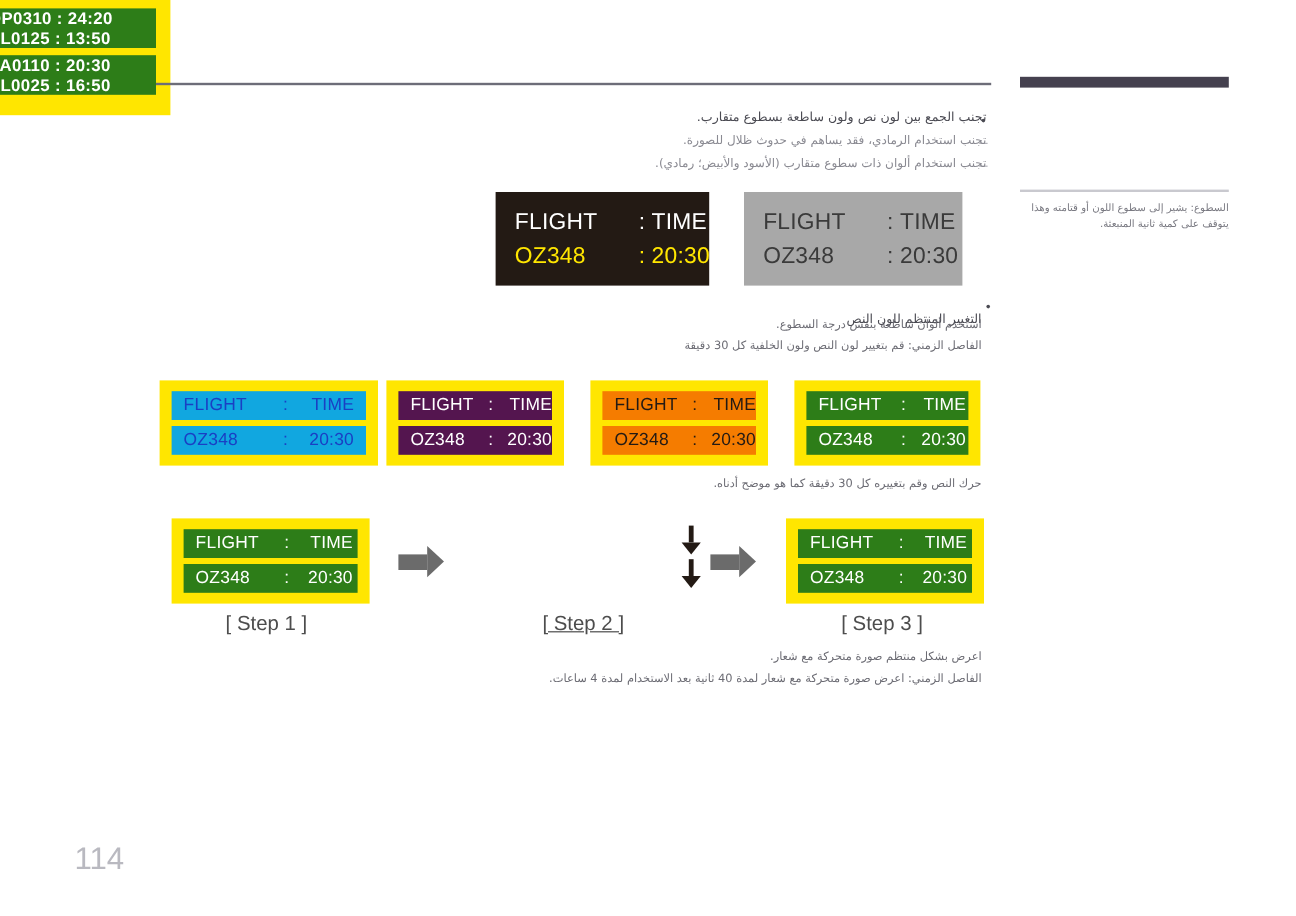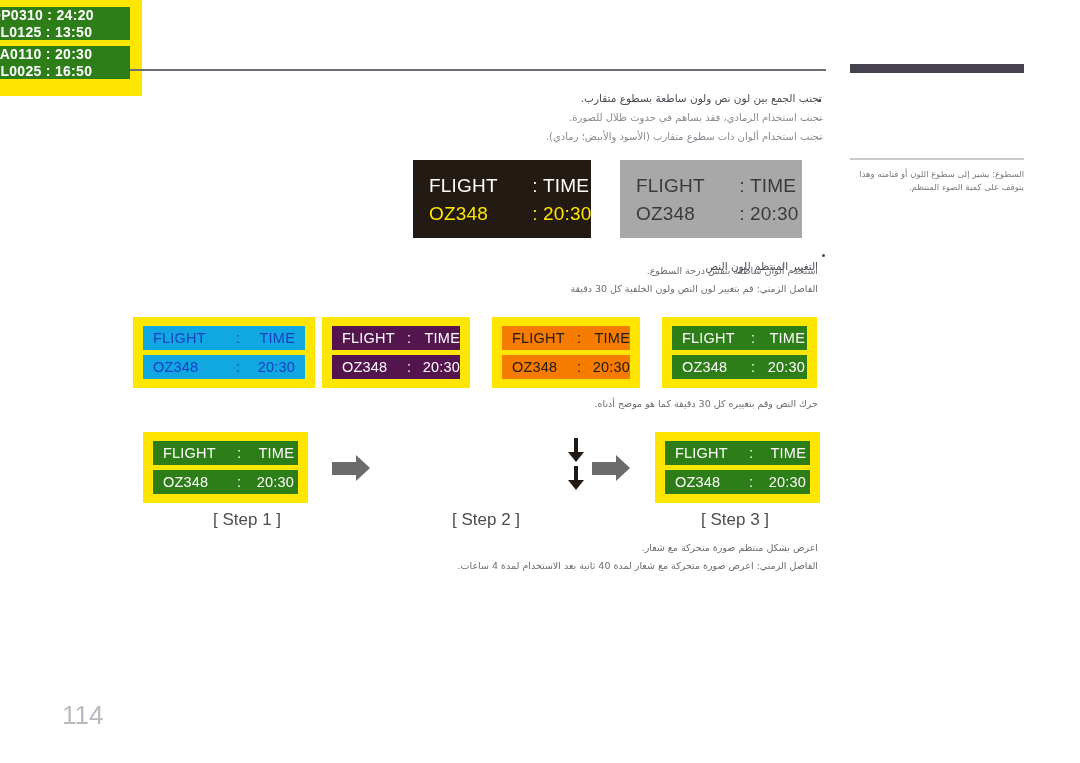--- a/index.html
+++ b/index.html
@@ -208,21 +208,21 @@
 
 <div class="bullet-dot" style="left:818px; top:99px;"></div>
 <div class="ar b1" style="right:258px; top:92px;">تجنب الجمع بين لون نص ولون ساطعة بسطوع متقارب.</div>
 <div class="dash-mark" style="left:816px; top:119px;"></div>
 <div class="ar b2" style="right:258px; top:112px;">تجنب استخدام الرمادي، فقد يساهم في حدوث ظلال للصورة.</div>
 <div class="dash-mark" style="left:816px; top:138px;"></div>
 <div class="ar b2" style="right:258px; top:131px;">تجنب استخدام ألوان ذات سطوع متقارب (الأسود والأبيض؛ رمادي).</div>
 
 <div class="side-note">
   <span>السطوع: يشير إلى سطوع اللون أو قتامته وهذا</span>
-  <span>يتوقف على كمية الضوء المنتظم.</span>
+  <span>يتوقف على كمية ثانية المنبعثة.</span>
 </div>
 
 <div class="board" id="board-dark">
   <div class="rowline r1">
     <span class="cell-flight" style="width:98px;">FLIGHT</span>
     <span class="cell-colon" style="width:16px;">:</span>
     <span class="cell-time" style="width:32px;">TIME</span>
   </div>
   <div class="rowline r2">
     <span class="cell-flight" style="width:98px;">OZ348</span>
@@ -308,38 +308,38 @@
     <span class="cell-flight" style="width:66px;">FLIGHT</span>
     <span class="cell-colon" style="width:20px;">:</span>
     <span class="cell-time" style="width:45px;">TIME</span>
   </div>
   <div class="rowline" style="background:#2d7d18; color:#ffffff;">
     <span class="cell-flight" style="width:66px;">OZ348</span>
     <span class="cell-colon" style="width:20px;">:</span>
     <span class="cell-time" style="width:45px;">20:30</span>
   </div>
 </div>
-<div class="step-label" style="left:188px; top:510px;margin-left:25px;">[ Step 1 ]</div>
+<div class="step-label" style="left:188px; top:510px;">[ Step 1 ]</div>
 
 <div>
   <div class="arr-shaft" style="left:332px; top:462px; width:24px; height:13px;"></div>
   <div class="arr-head" style="left:356px; top:455px;"></div>
 </div>
 
 <div id="board-step2">
   <div class="s2-panel" id="s2p1">
     <div class="s2-line">OP0310  :  24:20</div>
     <div class="s2-line">KL0125  :  13:50</div>
   </div>
   <div class="s2-panel" id="s2p2">
     <div class="s2-line">EA0110  :  20:30</div>
     <div class="s2-line">KL0025  :  16:50</div>
   </div>
 </div>
-<div class="step-label" style="left:452px; top:510px;">[ Step 2 ]</div>
+<div class="step-label" style="left:452px; top:510px;text-decoration:underline;">[ Step 2 ]</div>
 
 <div>
   <div class="arrow-down-shaft" style="left:574px; top:438px; height:14px;"></div>
   <div class="arrow-down-head" style="left:568px; top:452px;"></div>
 </div>
 <div>
   <div class="arrow-down-shaft" style="left:574px; top:466px; height:14px;"></div>
   <div class="arrow-down-head" style="left:568px; top:480px;"></div>
 </div>
 

